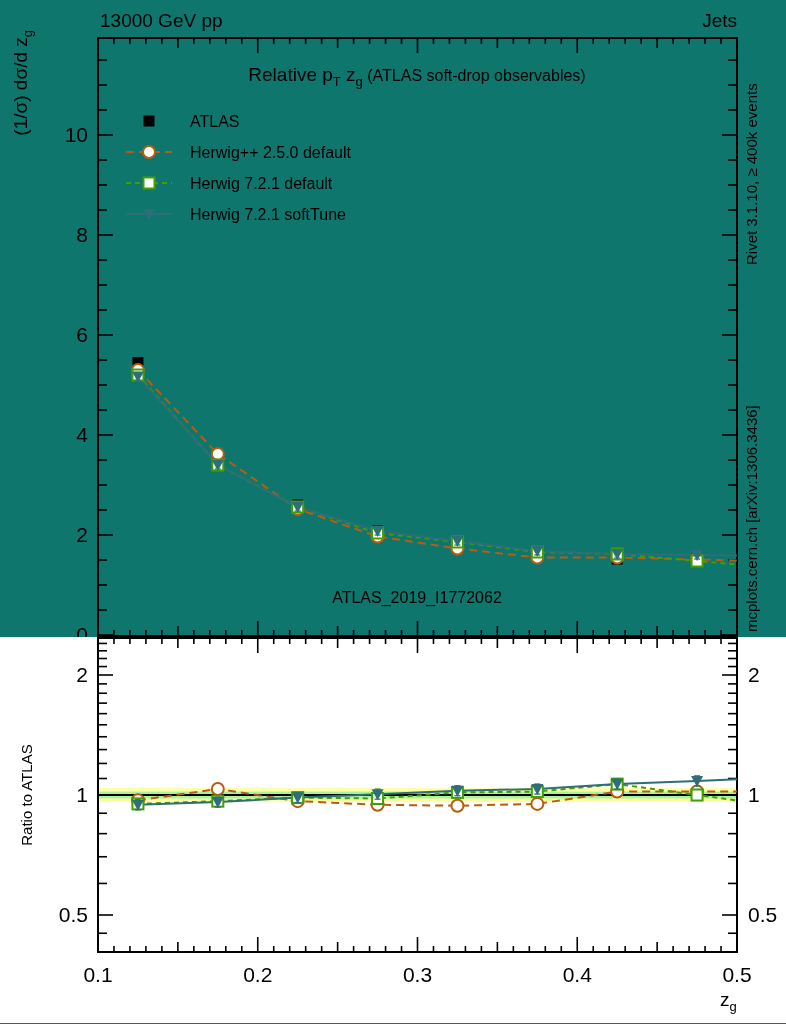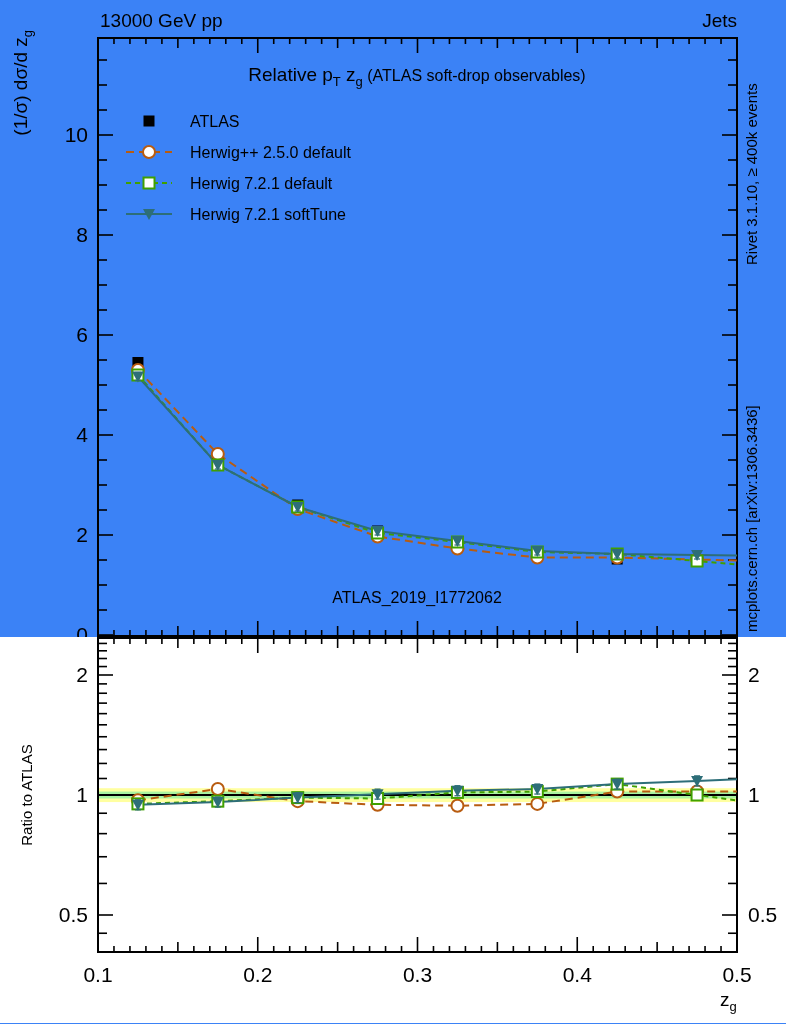--- a/index.html
+++ b/index.html
@@ -1,16 +1,16 @@
 <!DOCTYPE html>
 <html><head>
 <meta charset="utf-8">
 <style>
   html,body{margin:0;padding:0;background:#ffffff;}
-  .page{width:786px;height:1024px;position:relative;background:#3b82f6;
+  .page{width:786px;height:1024px;position:relative;background:#0f766e;
         font-family:"Liberation Sans", sans-serif;}
   svg text{font-family:"Liberation Sans", sans-serif;fill:#000;}
 </style>
 </head>
 <body>
 
 <div class="page">
   <svg id="plot" width="786" height="1024" viewBox="0 0 786 1024">
 
     <text x="100" y="27" font-size="19">13000 GeV pp</text>

